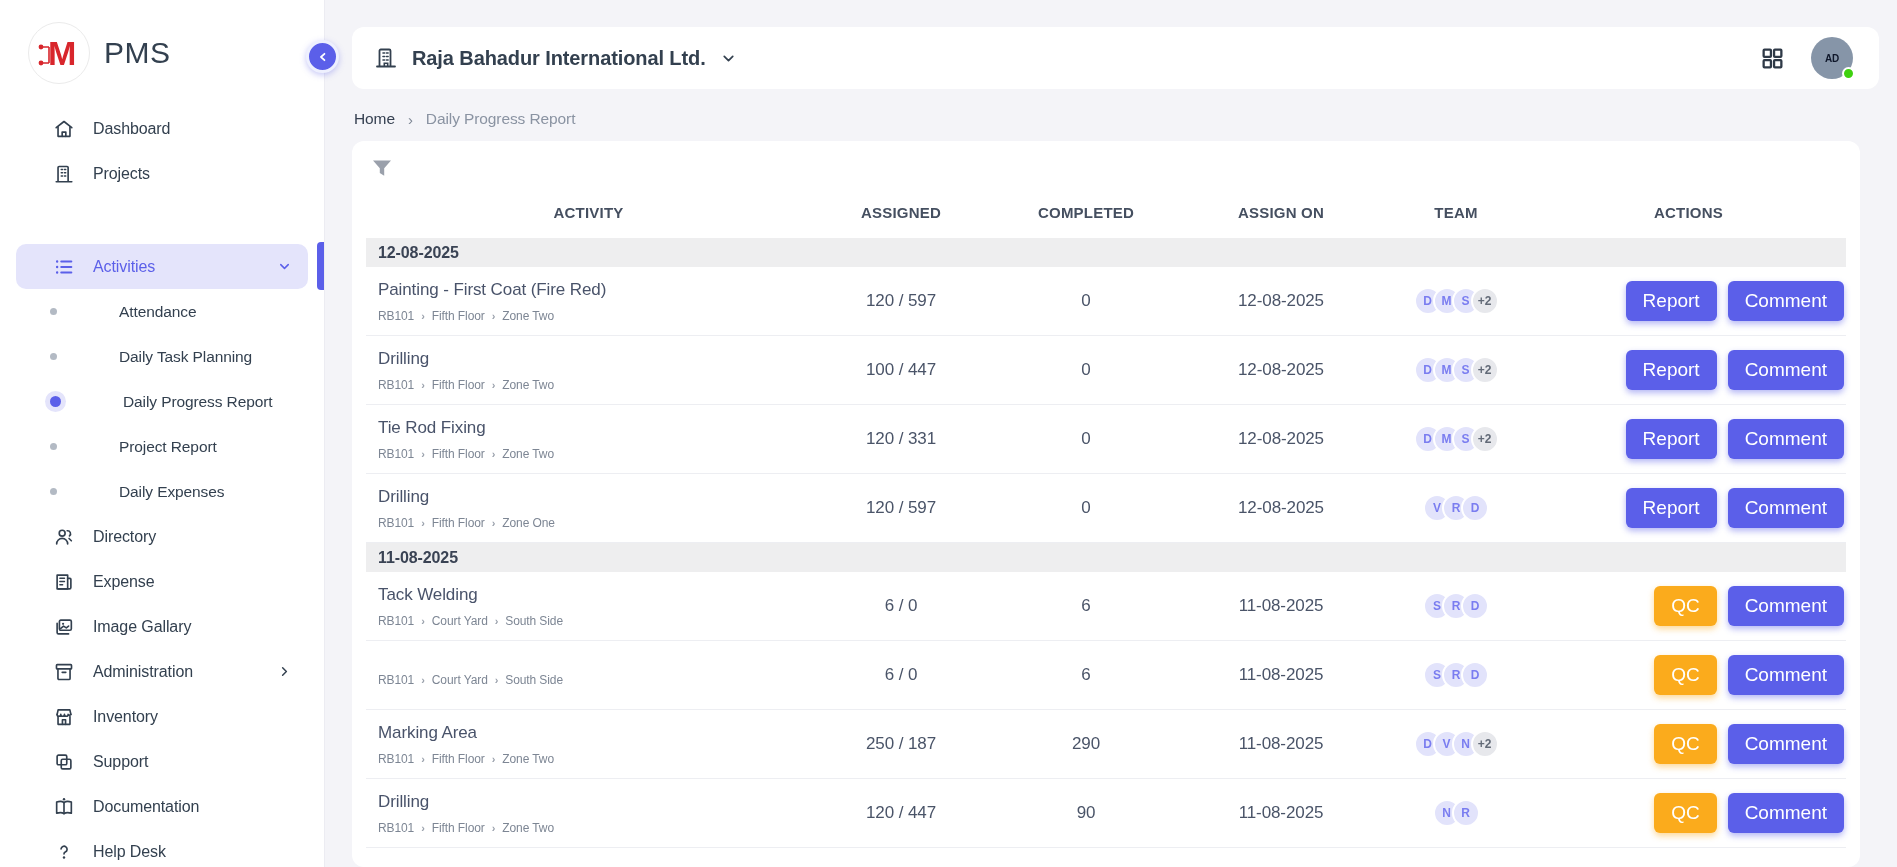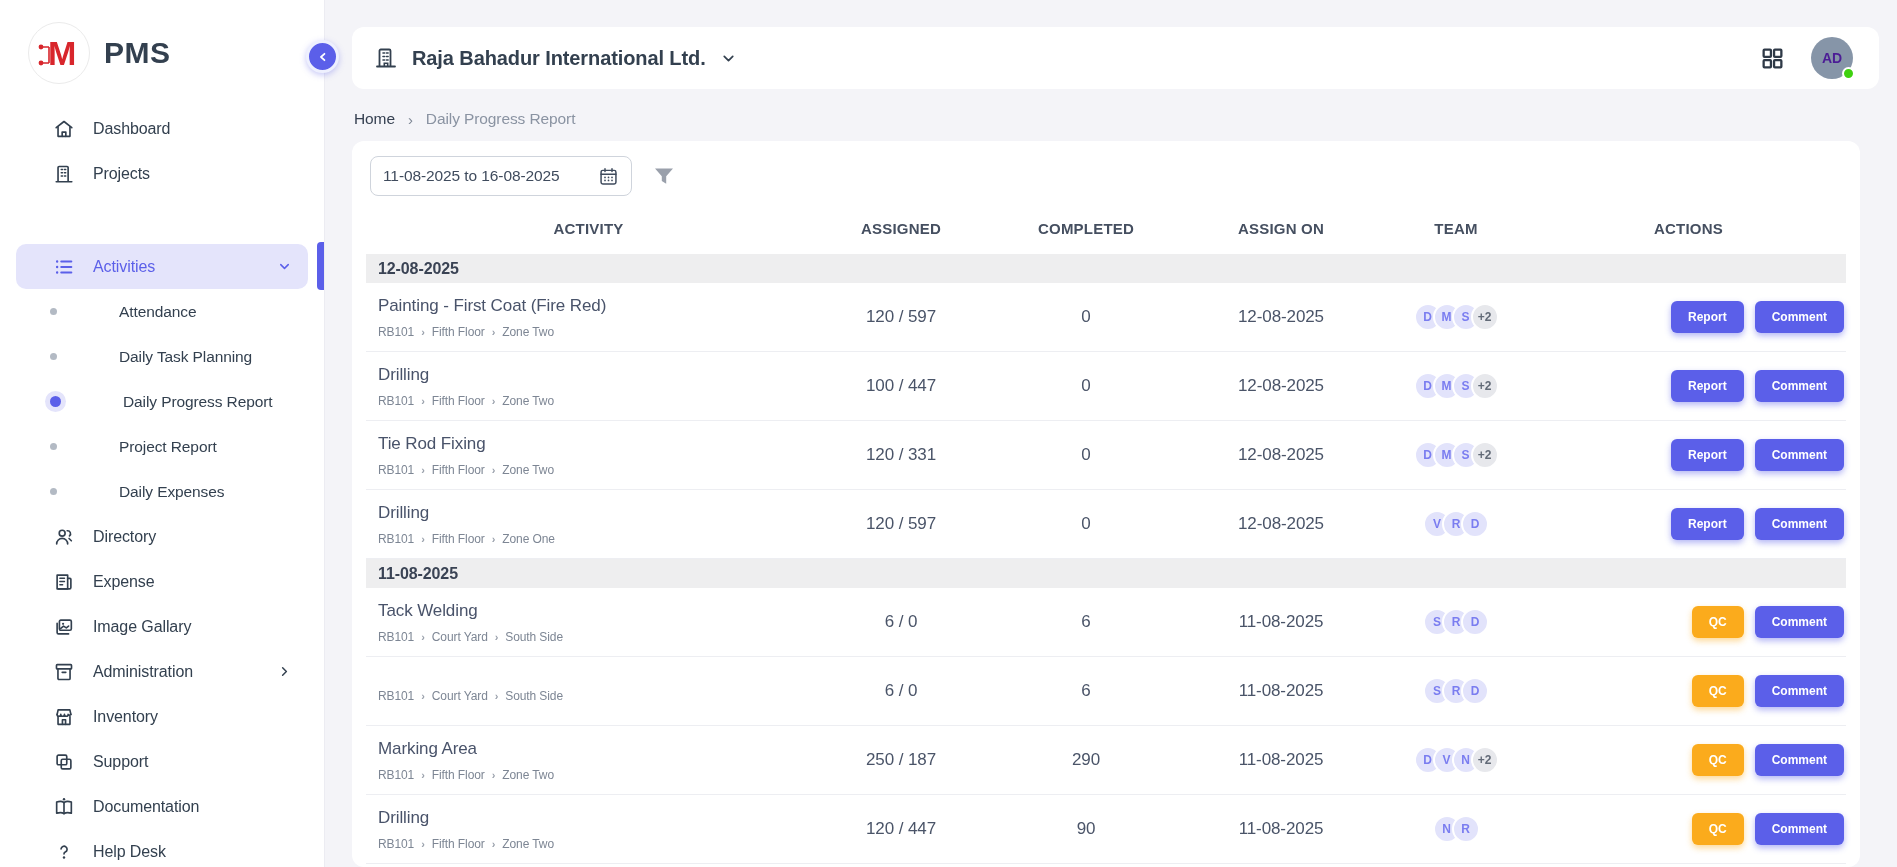--- a/index.html
+++ b/index.html
@@ -7,21 +7,21 @@
   body { font-family:"Liberation Sans", sans-serif; background:var(--page-bg,#f4f4f8); color:#36425a; letter-spacing:-0.1px; }
 
   .app { display:flex; width:100%; height:100%; position:relative; }
 
   
   .sidebar { width:325px; min-width:325px; height:100%; background:#fff; border-right:1px solid #ececf2; position:relative; z-index:2; }
   .logo-row { display:flex; align-items:center; gap:14px; padding:22px 0 14px 28px; }
   .logo-circle { width:62px; height:62px; border-radius:50%; border:1px solid #ebebeb; display:flex; align-items:center; justify-content:center; position:relative; background:#fff; }
   .logo-m { font-size:34px; font-weight:800; color:var(--logo-red,#d8262c); line-height:1; margin-left:6px; }
   .logo-net { position:absolute; left:9px; top:19px; }
-  .logo-text { font-size:30px; font-weight:700; color:#33404f; letter-spacing:0.5px; }
+  .logo-text { font-size:30px; font-weight:400; color:#33404f; letter-spacing:0.5px; }
   .menu { padding:8px 0 0 0; }
   .side-item { height:45px; display:flex; align-items:center; gap:17px; padding-left:36px; margin:0 16px; border-radius:10px; cursor:pointer; font-size:16px; color:#33404f; font-weight:500; position:relative; }
   .side-item .ico { width:24px; height:24px; display:flex; align-items:center; justify-content:center; color:#33404f; }
   .side-item.active { background:var(--sidebar-active-bg,#e4e4fb); color:var(--primary,#5b5fe9);margin-top:48px; }
   .side-item.active .ico { color:var(--primary,#5b5fe9); }
   .side-item .chev { margin-left:auto; margin-right:16px; display:flex; }
   .side-sub { height:45px; display:flex; align-items:center; gap:30px; padding-left:50px; cursor:pointer; font-size:15.5px; color:#33404f; font-weight:500; }
   .side-sub .bullet { width:7px; height:7px; border-radius:50%; background:#b3bac4; flex:0 0 auto; }
   .side-sub.active .bullet { width:11px; height:11px; background:var(--primary,#5b5fe9); box-shadow:0 0 0 5px #e4e4fb; }
   .side-sub .sub-label { padding-left:32px; }
@@ -29,21 +29,21 @@
   .collapse-btn { position:absolute; left:306px; top:40px; width:33px; height:33px; border-radius:50%; background:var(--primary,#5b5fe9); border:3px solid #eef0fe; display:flex; align-items:center; justify-content:center; cursor:pointer; z-index:5; box-shadow:0 2px 6px rgba(91,95,233,.35); }
 
   
   .main { flex:1; display:flex; flex-direction:column; }
   .topbar { margin:27px 18px 0 27px; height:62px; background:#fff; border-radius:12px; display:flex; align-items:center; justify-content:space-between; padding:0 26px 0 22px; }
   .company { display:flex; align-items:center; gap:14px; cursor:pointer; }
   .company-name { font-size:20px; font-weight:700; color:#33404f; }
   .topbar-right { display:flex; align-items:center; gap:26px; }
   .grid-btn { display:flex; cursor:pointer; }
   .avatar-wrap { position:relative; cursor:pointer; }
-  .avatar { width:42px; height:42px; border-radius:50%; background:var(--avatar-bg,#8695a8); color:#4c1d95; font-size:14px; font-weight:700; display:flex; align-items:center; justify-content:center;text-align:center; }
+  .avatar { width:42px; height:42px; border-radius:50%; background:var(--avatar-bg,#8695a8); color:#0f172a; font-size:10px; font-weight:700; display:flex; align-items:center; justify-content:center;text-align:center; }
   .status-dot { position:absolute; right:-2px; bottom:-1px; width:13px; height:13px; border-radius:50%; background:var(--online-green,#3fd10f); border:2px solid #fff; }
 
   .breadcrumb { display:flex; align-items:flex-end; gap:13px; margin:21px 0 0 29px; font-size:15.5px; }
   .crumb-home { color:#343f50; cursor:pointer; }
   .crumb-sep { color:#7d8694; font-size:15px; }
   .crumb-current { color:#8a93a2; }
 
   .content-card { margin:13px 37px 0 27px; background:#fff; border-radius:12px; padding:15px 14px 0 14px; flex:1; }
   .filter-row { display:flex; align-items:center; gap:20px; padding-left:4px; }
   .date-input { width:262px; height:40px; border:1px solid #cfd4dc; border-radius:8px; display:flex; align-items:center; justify-content:space-between; padding:0 12px 0 12px; cursor:pointer; background:#fff; }
@@ -58,21 +58,21 @@
   .activity-title { font-size:17px; color:#49536a; font-weight:500; }
   .activity-path { margin-top:9px; display:flex; align-items:center; gap:7px; font-size:12px; color:#7d8694; }
   .path-sep { color:#9aa1ac; font-size:11px; font-weight:700; }
   .cell-num { text-align:center; font-size:17px; color:#4a5468; }
   .cell-team { display:flex; justify-content:center; }
   .chips { display:flex; }
   .chip { width:28px; height:28px; border-radius:50%; background:var(--chip-bg,#e2e3fb); color:var(--chip-text,#7a7df0); font-size:12px; font-weight:600; display:flex; align-items:center; justify-content:center; border:2px solid #fff; margin-left:-9px; }
   .chip:first-child { margin-left:0; }
   .chip.extra { background:var(--chip-more-bg,#e7e8ec); color:#626a77; }
   .cell-actions { display:flex; justify-content:flex-end; gap:11px; padding-right:2px; }
-  .btn { border:none; border-radius:6px; color:#fff; font-family:inherit; font-size:12px; font-weight:700; padding:9px 17px; cursor:pointer; }
+  .btn { border:none; border-radius:6px; color:#fff; font-family:inherit; font-size:19px; font-weight:400; padding:9px 17px; cursor:pointer; }
   .btn-primary { background:var(--primary,#5b5fe9); box-shadow:0 3px 6px rgba(91,95,233,.45); }
   .btn-qc { background:var(--warning,#fbab1c); box-shadow:0 3px 6px rgba(251,171,28,.45); }
 
   svg { display:block; }
 </style>
 </head>
 <body>
 
 <div class="app">
 
@@ -268,28 +268,20 @@
     </div>
 
     <div class="breadcrumb">
       <span class="crumb-home">Home</span>
       <span class="crumb-sep">›</span>
       <span class="crumb-current">Daily Progress Report</span>
     </div>
 
     <div class="content-card">
       <div class="filter-row">
-        <div class="date-input">
-          <span class="date-text">11-08-2025 to 16-08-2025</span>
-          <svg width="21" height="21" viewBox="0 0 24 24">
-            <rect x="3.5" y="5" width="17" height="15.5" rx="2" stroke="#3f4b5d" stroke-width="1.7" fill="none"></rect>
-            <path d="M3.5 9.5 H20.5 M8 3.2 V6.4 M16 3.2 V6.4" stroke="#3f4b5d" stroke-width="1.7" fill="none" stroke-linecap="round"></path>
-            <path d="M8 13 h.01 M12 13 h.01 M16 13 h.01 M8 16.5 h.01 M12 16.5 h.01 M16 16.5 h.01" stroke="#3f4b5d" stroke-width="2" stroke-linecap="round"></path>
-          </svg>
-        </div>
         <div class="filter-btn">
           <svg width="24" height="24" viewBox="0 0 24 24">
             <path d="M3 4.5 H21 L14.2 12.2 V19.8 L9.8 17 V12.2 Z" fill="#9aa0ab"></path>
           </svg>
         </div>
       </div>
 
       <div class="tbl-header" id="tbl-header">
           <div class="th">ACTIVITY</div>
           <div class="th">ASSIGNED</div>

